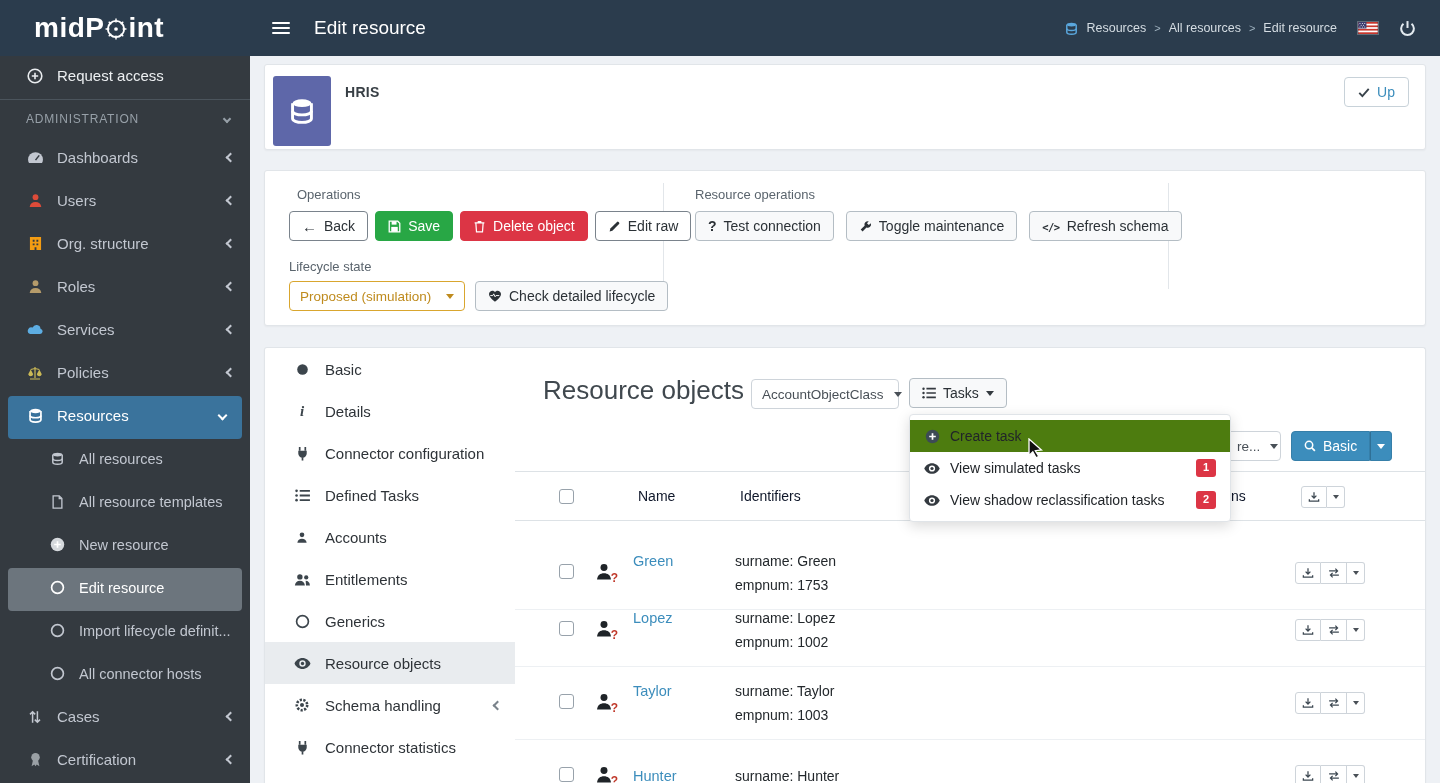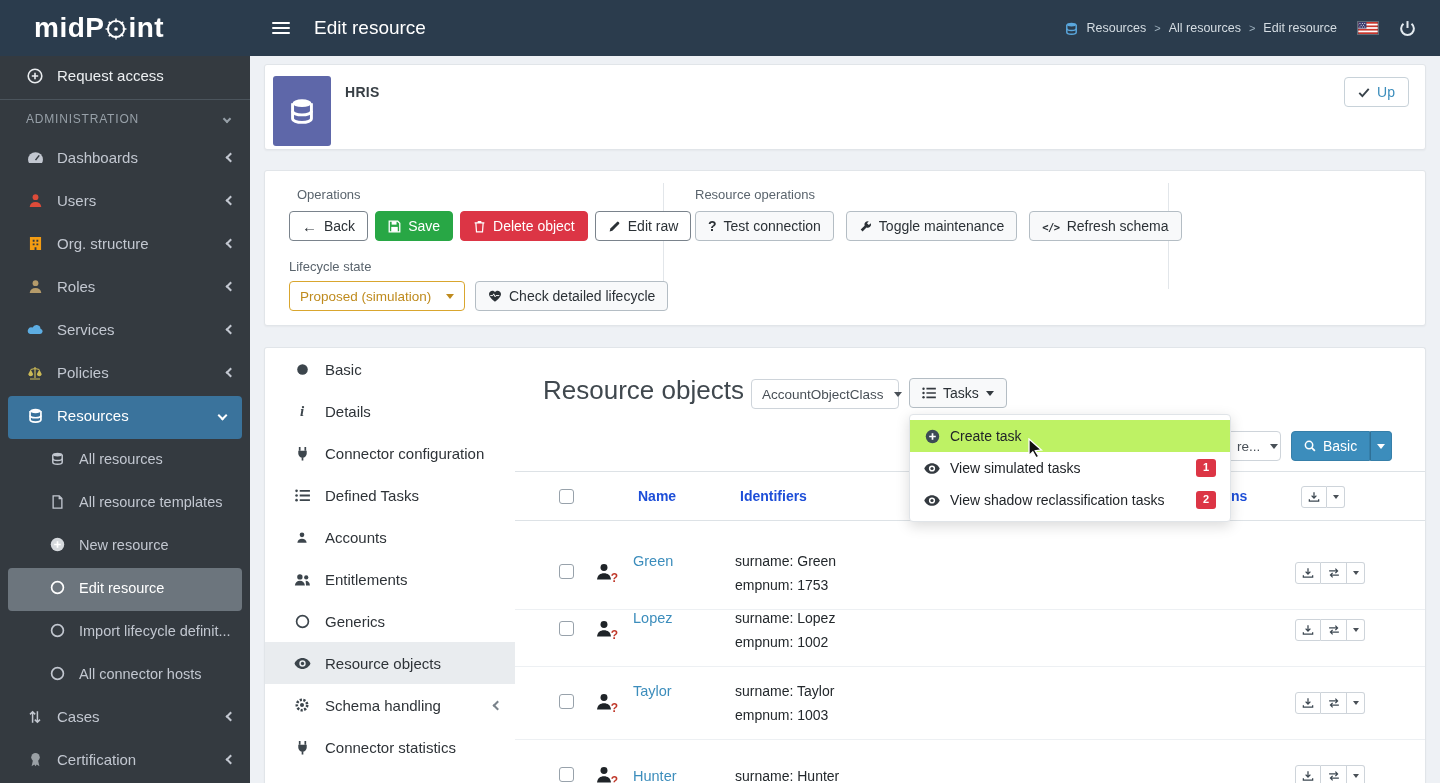--- a/index.html
+++ b/index.html
@@ -80,21 +80,21 @@
   .tasks-btn .iclist{width:14px;height:12px;color:#343a40}
   .tasks-btn .caret{color:#343a40}
 
   .sel-scope{position:absolute;left:711px;top:83px;width:55px}
   .search-group{position:absolute;left:776px;top:83px;display:inline-flex}
   .search-main{display:inline-flex;align-items:center;gap:7px;height:30px;padding:0 12px;background:#3c8dbc;color:#fff;font-size:14px;border:1px solid #367fa9;border-radius:4px 0 0 4px;cursor:pointer}
   .search-main svg{width:12px;height:12px}
   .search-caret{width:22px;height:30px;display:flex;align-items:center;justify-content:center;background:#3c8dbc;border:1px solid #367fa9;border-left:1px solid #2f7096;border-radius:0 4px 4px 0;color:#fff;cursor:pointer}
 
   .thead{position:absolute;left:0;right:0;top:123px;height:50px;border-top:1px solid #dde2e6;border-bottom:1px solid #dde2e6}
-  .th{position:absolute;top:50%;transform:translateY(-50%);font-size:14px;font-weight:700;color:#1d4ed8;cursor:pointer}
+  .th{position:absolute;top:50%;transform:translateY(-50%);font-size:14px;font-weight:400;color:#0f172a;cursor:pointer}
   .cb{display:inline-block;width:15px;height:15px;border:1px solid #98a2ab;border-radius:3px;background:#fff;cursor:pointer;flex:none}
 
   .trow{position:absolute;left:0;right:0;height:73px;border-bottom:1px solid #edf0f3;display:flex;align-items:center}
   .c1{width:72px;padding-left:44px}
   .c2{width:46px;padding-left:8px}
   .c3{width:102px}
   .c4{flex:1}
   .c5{width:160px}
   .c6{width:130px}
   .nlink{color:#3c8dbc;font-size:14.5px;text-decoration:none;cursor:pointer;position:relative;top:-12px;display:inline-block}
@@ -109,21 +109,21 @@
   .abtn{width:26px;height:22px;display:inline-flex;align-items:center;justify-content:center;border:1px solid #ced4da;background:#fff;color:#3d4852;cursor:pointer;padding:0}
   .abtn svg{width:12px;height:12px}
   .abtn.narrow{width:18px}
   .btn-group .abtn:first-child{border-radius:3px 0 0 3px}
   .btn-group .abtn:last-child{border-radius:0 3px 3px 0}
   .btn-group .abtn:not(:first-child){border-left:none}
   .abtn .caret{border-top-width:4px;border-left-width:3.5px;border-right-width:3.5px;color:#495057}
 
   .dropdown{position:absolute;left:394px;top:66px;width:322px;background:#fff;border:1px solid #e0e4e8;border-radius:4px;box-shadow:0 4px 14px rgba(0,0,0,.15);padding:5px 0;z-index:60}
   .dd-item{height:32px;display:flex;align-items:center;gap:10px;padding:0 14px;font-size:14px;color:#212529;cursor:pointer}
-  .dd-item.hover{background:#bef264}
+  .dd-item.hover{background:#4d7c0f}
   .dd-item .dic{flex:none;display:flex;align-items:center;justify-content:center;width:16px;color:#3d4b55}
   .badge{margin-left:auto;background:#dc3545;color:#fff;font-size:11px;font-weight:700;padding:2px 7px;border-radius:3px;line-height:1.2}
 
   .cursor{position:absolute;left:1027px;top:438px;z-index:100;pointer-events:none}.ic13{width:13px;height:13px}.ic15{width:15px;height:15px}.ic16{width:16px;height:16px}
   .iceye{width:16px;height:11px;color:#343a40}
 </style>
 </head>
 <body>
 
 <svg style="position:absolute;width:0;height:0;overflow:hidden" aria-hidden="true">

